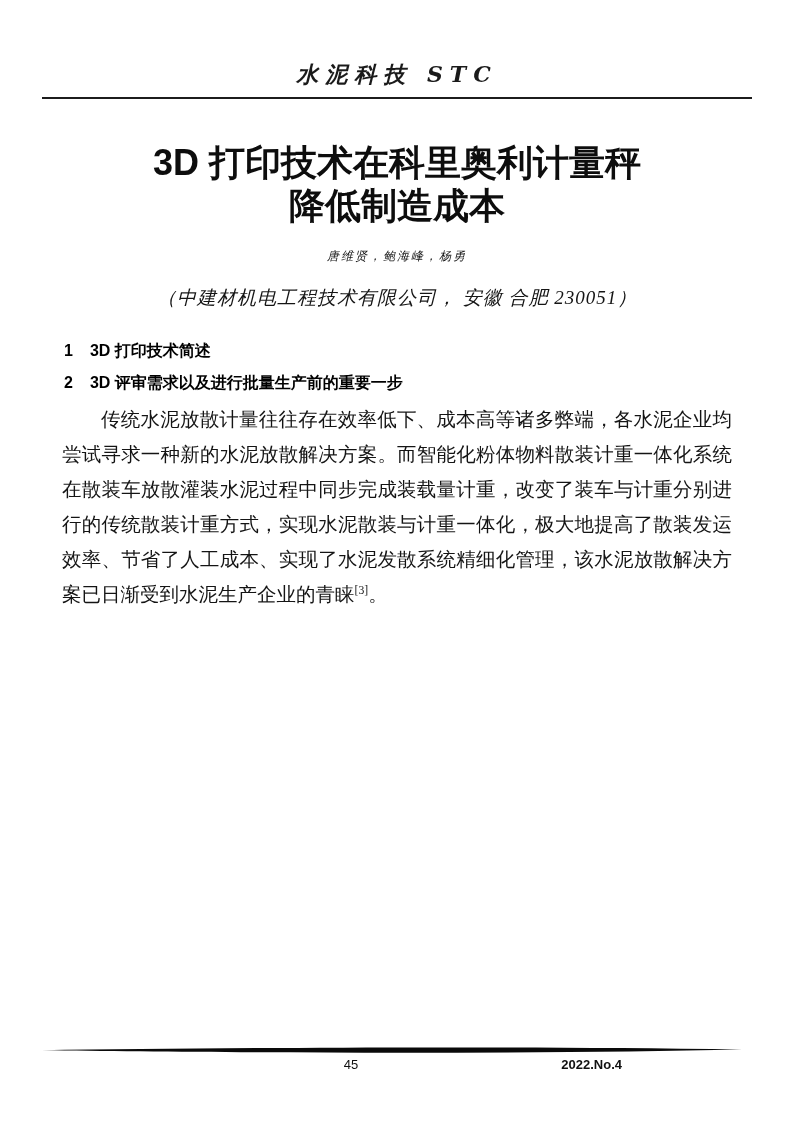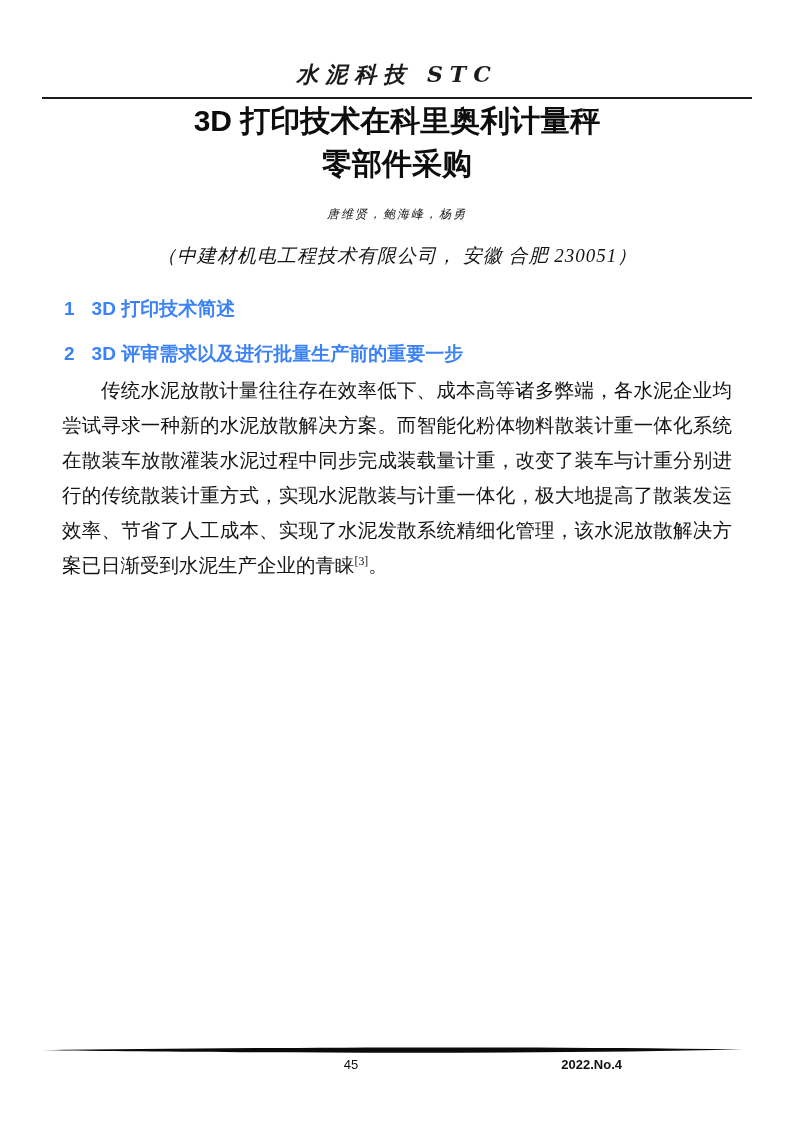--- a/index.html
+++ b/index.html
@@ -28,24 +28,25 @@
     letter-spacing: 7px;
     color: #1a1a1a;
   }
   .header-rule {
     margin: 7px -20px 0 -20px;
     height: 0;
     border-top: 2.5px solid #1c1c1c;
   }
   
   .title {
+    margin-top: 42px;
     text-align: center;
     font-family: "Liberation Sans", "DejaVu Sans", sans-serif;
     font-weight: bold;
-    font-size: 30px;
+    font-size: 36px;
     line-height: 43px;
     color: #0d0d0d;
   }
   .authors {
     margin-top: 21px;
     text-align: center;
     font-style: italic;
     font-size: 12px;
     letter-spacing: 2px;
     color: #151515;
@@ -56,24 +57,24 @@
     font-style: italic;
     font-size: 19px;
     letter-spacing: 1px;
     color: #151515;
   }
   
   .article-body { margin-top: 28px; }
   .section-heading {
     font-family: "Liberation Sans", "DejaVu Sans", sans-serif;
     font-weight: bold;
-    font-size: 19px;
+    font-size: 16px;
     line-height: 24px;
-    margin: 21px 0 7px 2px;
-    color: #3b82f6;
+    margin: 8px 0 7px 2px;
+    color: #000000;
   }
   .sec-num { display: inline-block; margin-right: 17px; }
   .body-paragraph {
     font-size: 19.5px;
     line-height: 35px;
     text-align: justify;
     text-indent: 2em;
     margin: 6px 0 12px 0;
     color: #141414;
   }
@@ -120,21 +121,21 @@
   <div class="content">
 
     <header>
       <div class="journal-name">水泥科技 STC</div>
       <div class="header-rule"></div>
     </header>
 
     <main>
       <h1 class="title">
         <span>3D 打印技术在科里奥利计量秤</span><br>
-        <span>零部件采购</span>
+        <span>降低制造成本</span>
       </h1>
 
       <div class="authors">唐维贤，鲍海峰，杨勇</div>
 
       <div class="affiliation">（中建材机电工程技术有限公司， 安徽  合肥  230051）</div>
 
       <div class="article-body">
           <h2 class="section-heading"><span class="sec-num">1</span><span>3D 打印技术简述</span></h2>
           <h2 class="section-heading"><span class="sec-num">2</span><span>3D 评审需求以及进行批量生产前的重要一步</span></h2>
           <p class="body-paragraph">传统水泥放散计量往往存在效率低下、成本高等诸多弊端，各水泥企业均尝试寻求一种新的水泥放散解决方案。而智能化粉体物料散装计重一体化系统在散装车放散灌装水泥过程中同步完成装载量计重，改变了装车与计重分别进行的传统散装计重方式，实现水泥散装与计重一体化，极大地提高了散装发运效率、节省了人工成本、实现了水泥发散系统精细化管理，该水泥放散解决方案已日渐受到水泥生产企业的青睐<sup>[3]</sup>。</p>

